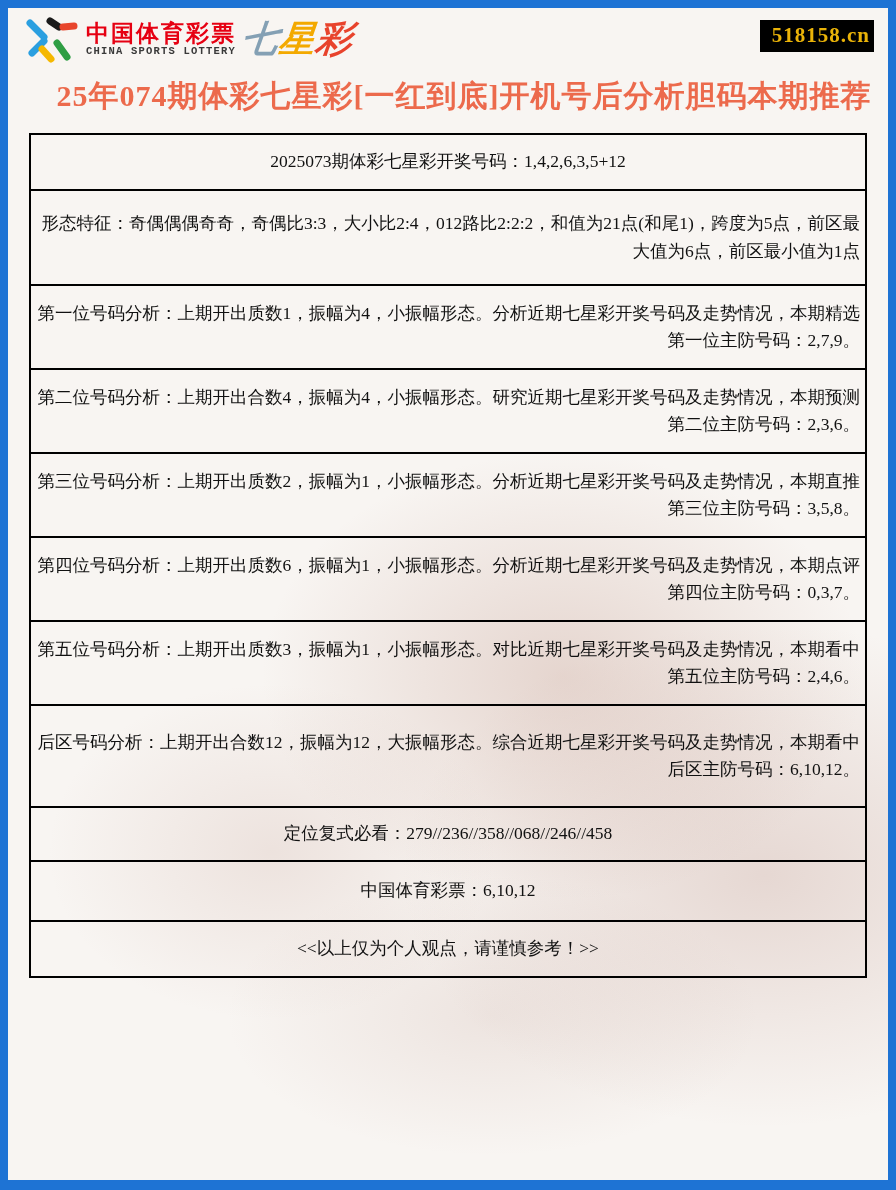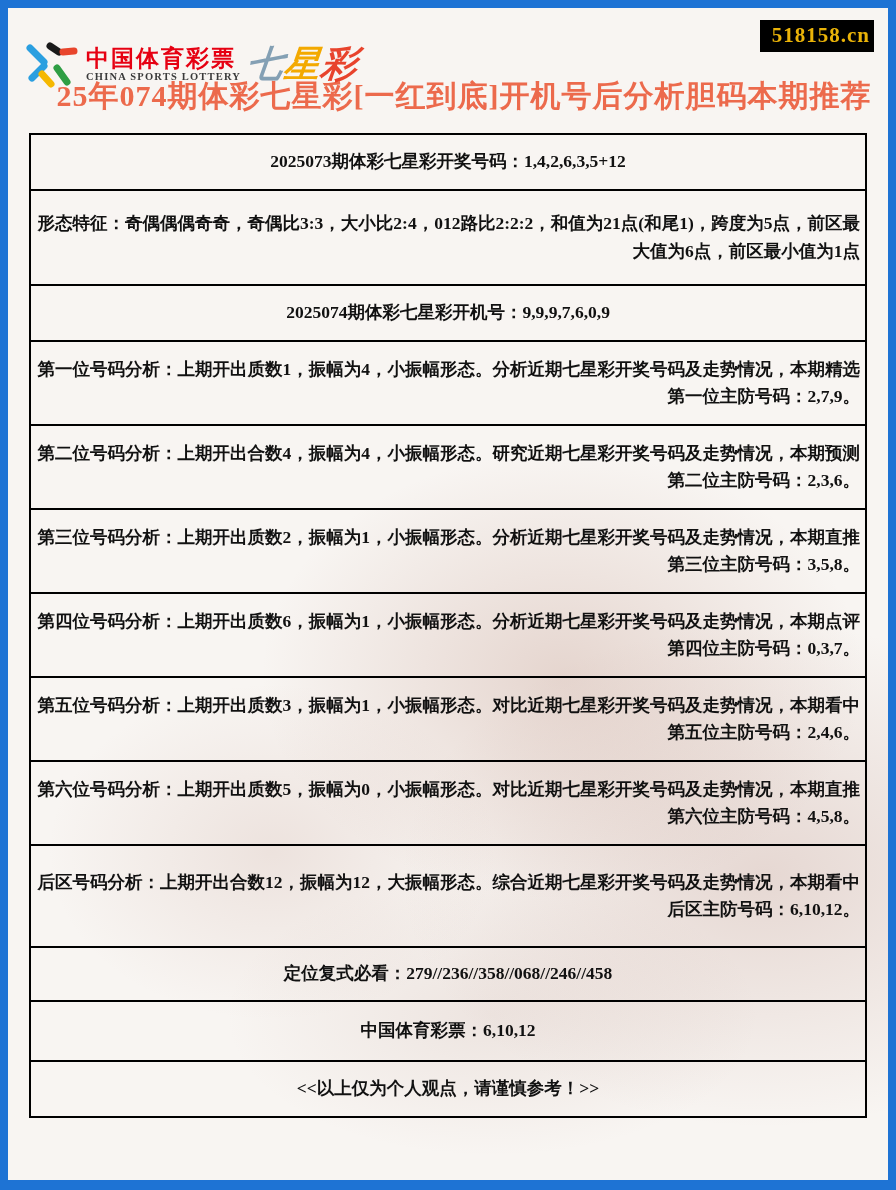--- a/index.html
+++ b/index.html
@@ -15,24 +15,24 @@
     background-color:#f8f5f2;
     background-image:
       radial-gradient(ellipse 430px 320px at 63% 57%, rgba(186,140,125,0.30), transparent 70%),
       radial-gradient(ellipse 520px 360px at 86% 74%, rgba(172,122,110,0.24), transparent 70%),
       radial-gradient(ellipse 320px 240px at 30% 72%, rgba(192,152,140,0.20), transparent 70%),
       radial-gradient(ellipse 380px 200px at 55% 86%, rgba(180,140,128,0.16), transparent 70%);
     overflow:hidden;
   }
   
   .header{ position:relative; height:60px; }
-  .logo{ position:absolute; left:14px; top:6px; display:flex; align-items:center;margin-top:25px; }
+  .logo{ position:absolute; left:14px; top:6px; display:flex; align-items:center; }
   .logo-mark{ width:56px; height:50px; margin-right:8px; }
   .logo-cn{ color:#e60012; font-size:23px; font-weight:bold; letter-spacing:2px; line-height:1.05; font-family:"Liberation Sans","DejaVu Sans",sans-serif; }
-  .logo-en{ color:#3a3a3a; font-size:10.5px; font-weight:bold; letter-spacing:1.2px; font-family:Liberation Serif, serif; }
+  .logo-en{ color:#3a3a3a; font-size:10.5px; font-weight:bold; letter-spacing:1.2px; font-family:Liberation Mono, monospace; }
   .logo-product{ font-size:36px; font-weight:bold; font-style:italic; margin-left:6px; letter-spacing:1px; transform:skewX(-6deg); font-family:"Liberation Sans","DejaVu Sans",sans-serif; }
   .pc1{ color:#84a0b4; } .pc2{ color:#f3a900; } .pc3{ color:#e8432c; }
   .site-badge{
     position:absolute; right:14px; top:12px;
     background:#000; color:#eab308;
     font-size:21px; font-weight:bold;
     padding:3px 4px 4px 12px;
     letter-spacing:1px;
   }
   
@@ -49,21 +49,21 @@
   .sheet{
     width:838px;
     margin:16px auto 0 auto;
     border:2px solid #000;
   }
   .row{
     border-top:2px solid #000;
     display:flex;
     align-items:center;
     font-size:17.5px;
-    font-weight:bold;
+    font-weight:normal;
     color:#111;
     line-height:1.55;
     padding:12px 6px;
   }
   .row:first-child{ border-top:none; }
   .row.center{ justify-content:center; text-align:center; }
   .row.left{ justify-content:flex-start; text-align:right; padding-left:5px; padding-right:5px; }
   .h54{ min-height:54px; } .h95{ min-height:95px; } .h56{ min-height:56px; }
   .h84{ min-height:84px; } .h102{ min-height:102px; } .h60{ min-height:60px; }
 </style>
@@ -91,26 +91,24 @@
       <div class="logo-product"><span class="pc1">七</span><span class="pc2">星</span><span class="pc3">彩</span></div>
     </div>
     <div class="site-badge">518158.cn</div>
   </div>
 
   <div class="page-title">25年074期体彩七星彩[一红到底]开机号后分析胆码本期推荐</div>
 
   <div class="sheet">
     <div class="row center h54">2025073期体彩七星彩开奖号码：1,4,2,6,3,5+12</div>
     <div class="row left  h95">形态特征：奇偶偶偶奇奇，奇偶比3:3，大小比2:4，012路比2:2:2，和值为21点(和尾1)，跨度为5点，前区最大值为6点，前区最小值为1点</div>
-    <div class="row center h56">2025074期体彩七星彩开机号：9,9,9,7,6,0,9</div>
     <div class="row left  h84">第一位号码分析：上期开出质数1，振幅为4，小振幅形态。分析近期七星彩开奖号码及走势情况，本期精选第一位主防号码：2,7,9。</div>
     <div class="row left  h84">第二位号码分析：上期开出合数4，振幅为4，小振幅形态。研究近期七星彩开奖号码及走势情况，本期预测第二位主防号码：2,3,6。</div>
     <div class="row left  h84">第三位号码分析：上期开出质数2，振幅为1，小振幅形态。分析近期七星彩开奖号码及走势情况，本期直推第三位主防号码：3,5,8。</div>
     <div class="row left  h84">第四位号码分析：上期开出质数6，振幅为1，小振幅形态。分析近期七星彩开奖号码及走势情况，本期点评第四位主防号码：0,3,7。</div>
     <div class="row left  h84">第五位号码分析：上期开出质数3，振幅为1，小振幅形态。对比近期七星彩开奖号码及走势情况，本期看中第五位主防号码：2,4,6。</div>
-    <div class="row left  h84">第六位号码分析：上期开出质数5，振幅为0，小振幅形态。对比近期七星彩开奖号码及走势情况，本期直推第六位主防号码：4,5,8。</div>
     <div class="row left  h102">后区号码分析：上期开出合数12，振幅为12，大振幅形态。综合近期七星彩开奖号码及走势情况，本期看中后区主防号码：6,10,12。</div>
     <div class="row center h54">定位复式必看：279//236//358//068//246//458</div>
     <div class="row center h60">中国体育彩票：6,10,12</div>
     <div class="row center h56">&lt;&lt;以上仅为个人观点，请谨慎参考！&gt;&gt;</div>
   </div>
 
 </div>
 
 </body></html>

